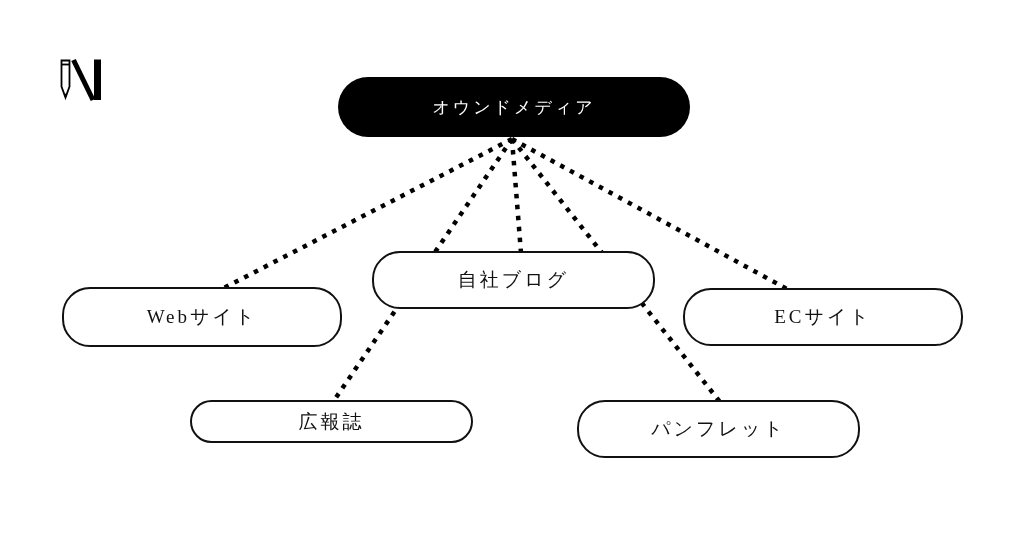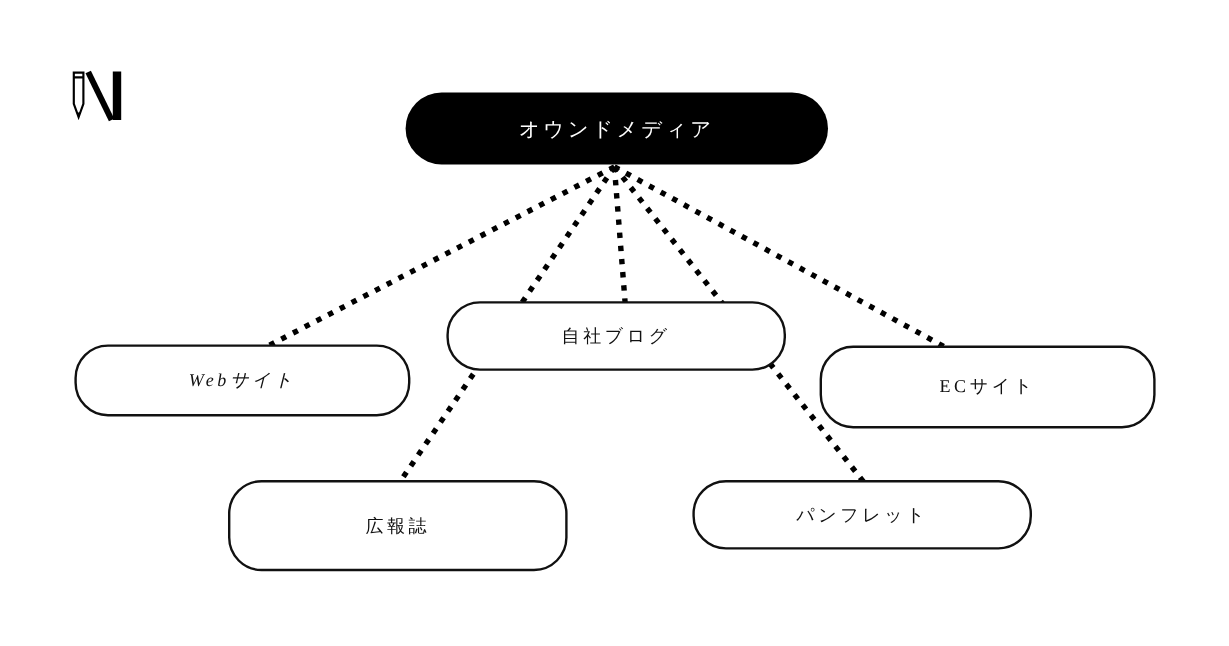--- a/index.html
+++ b/index.html
@@ -34,42 +34,42 @@
     stroke-width: 4.5;
     stroke-dasharray: 4.5 6.5;
     stroke-linecap: butt;
   }
   .node {
     position: absolute;
     z-index: 2;
     display: flex;
     align-items: center;
     justify-content: center;
-    font-size: 15px;
+    font-size: 19px;
     letter-spacing: 3px;
     white-space: nowrap;
   }
   .node.root {
     left: 338px; top: 77px;
     width: 352px; height: 60px;
     background: var(--root-bg);
     color: var(--root-text);
     border-radius: 30px;
     font-size: 17px;
   }
   .node.leaf {
     background: var(--box-bg);
     color: var(--box-text);
     border: 2px solid var(--box-border);
     border-radius: 28px;
   }
-  .node.web      { left: 62px;  top: 287px; width: 280px; height: 60px; font-style: italic; }
+  .node.web      { left: 62px;  top: 287px; width: 280px; height: 60px; }
   .node.blog     { left: 372px; top: 251px; width: 283px; height: 58px; }
-  .node.ec       { left: 683px; top: 288px; width: 280px; height: 69px; }
-  .node.koho     { left: 190px; top: 400px; width: 283px; height: 76px; }
+  .node.ec       { left: 683px; top: 288px; width: 280px; height: 58px; }
+  .node.koho     { left: 190px; top: 400px; width: 283px; height: 43px; }
   .node.pamphlet { left: 577px; top: 400px; width: 283px; height: 58px; font-family: Liberation Serif, serif; }
   .logo {
     position: absolute;
     left: 55px; top: 57px;
     width: 50px; height: 46px;
     z-index: 3;
   }
 </style>
 </head>
 <body>

